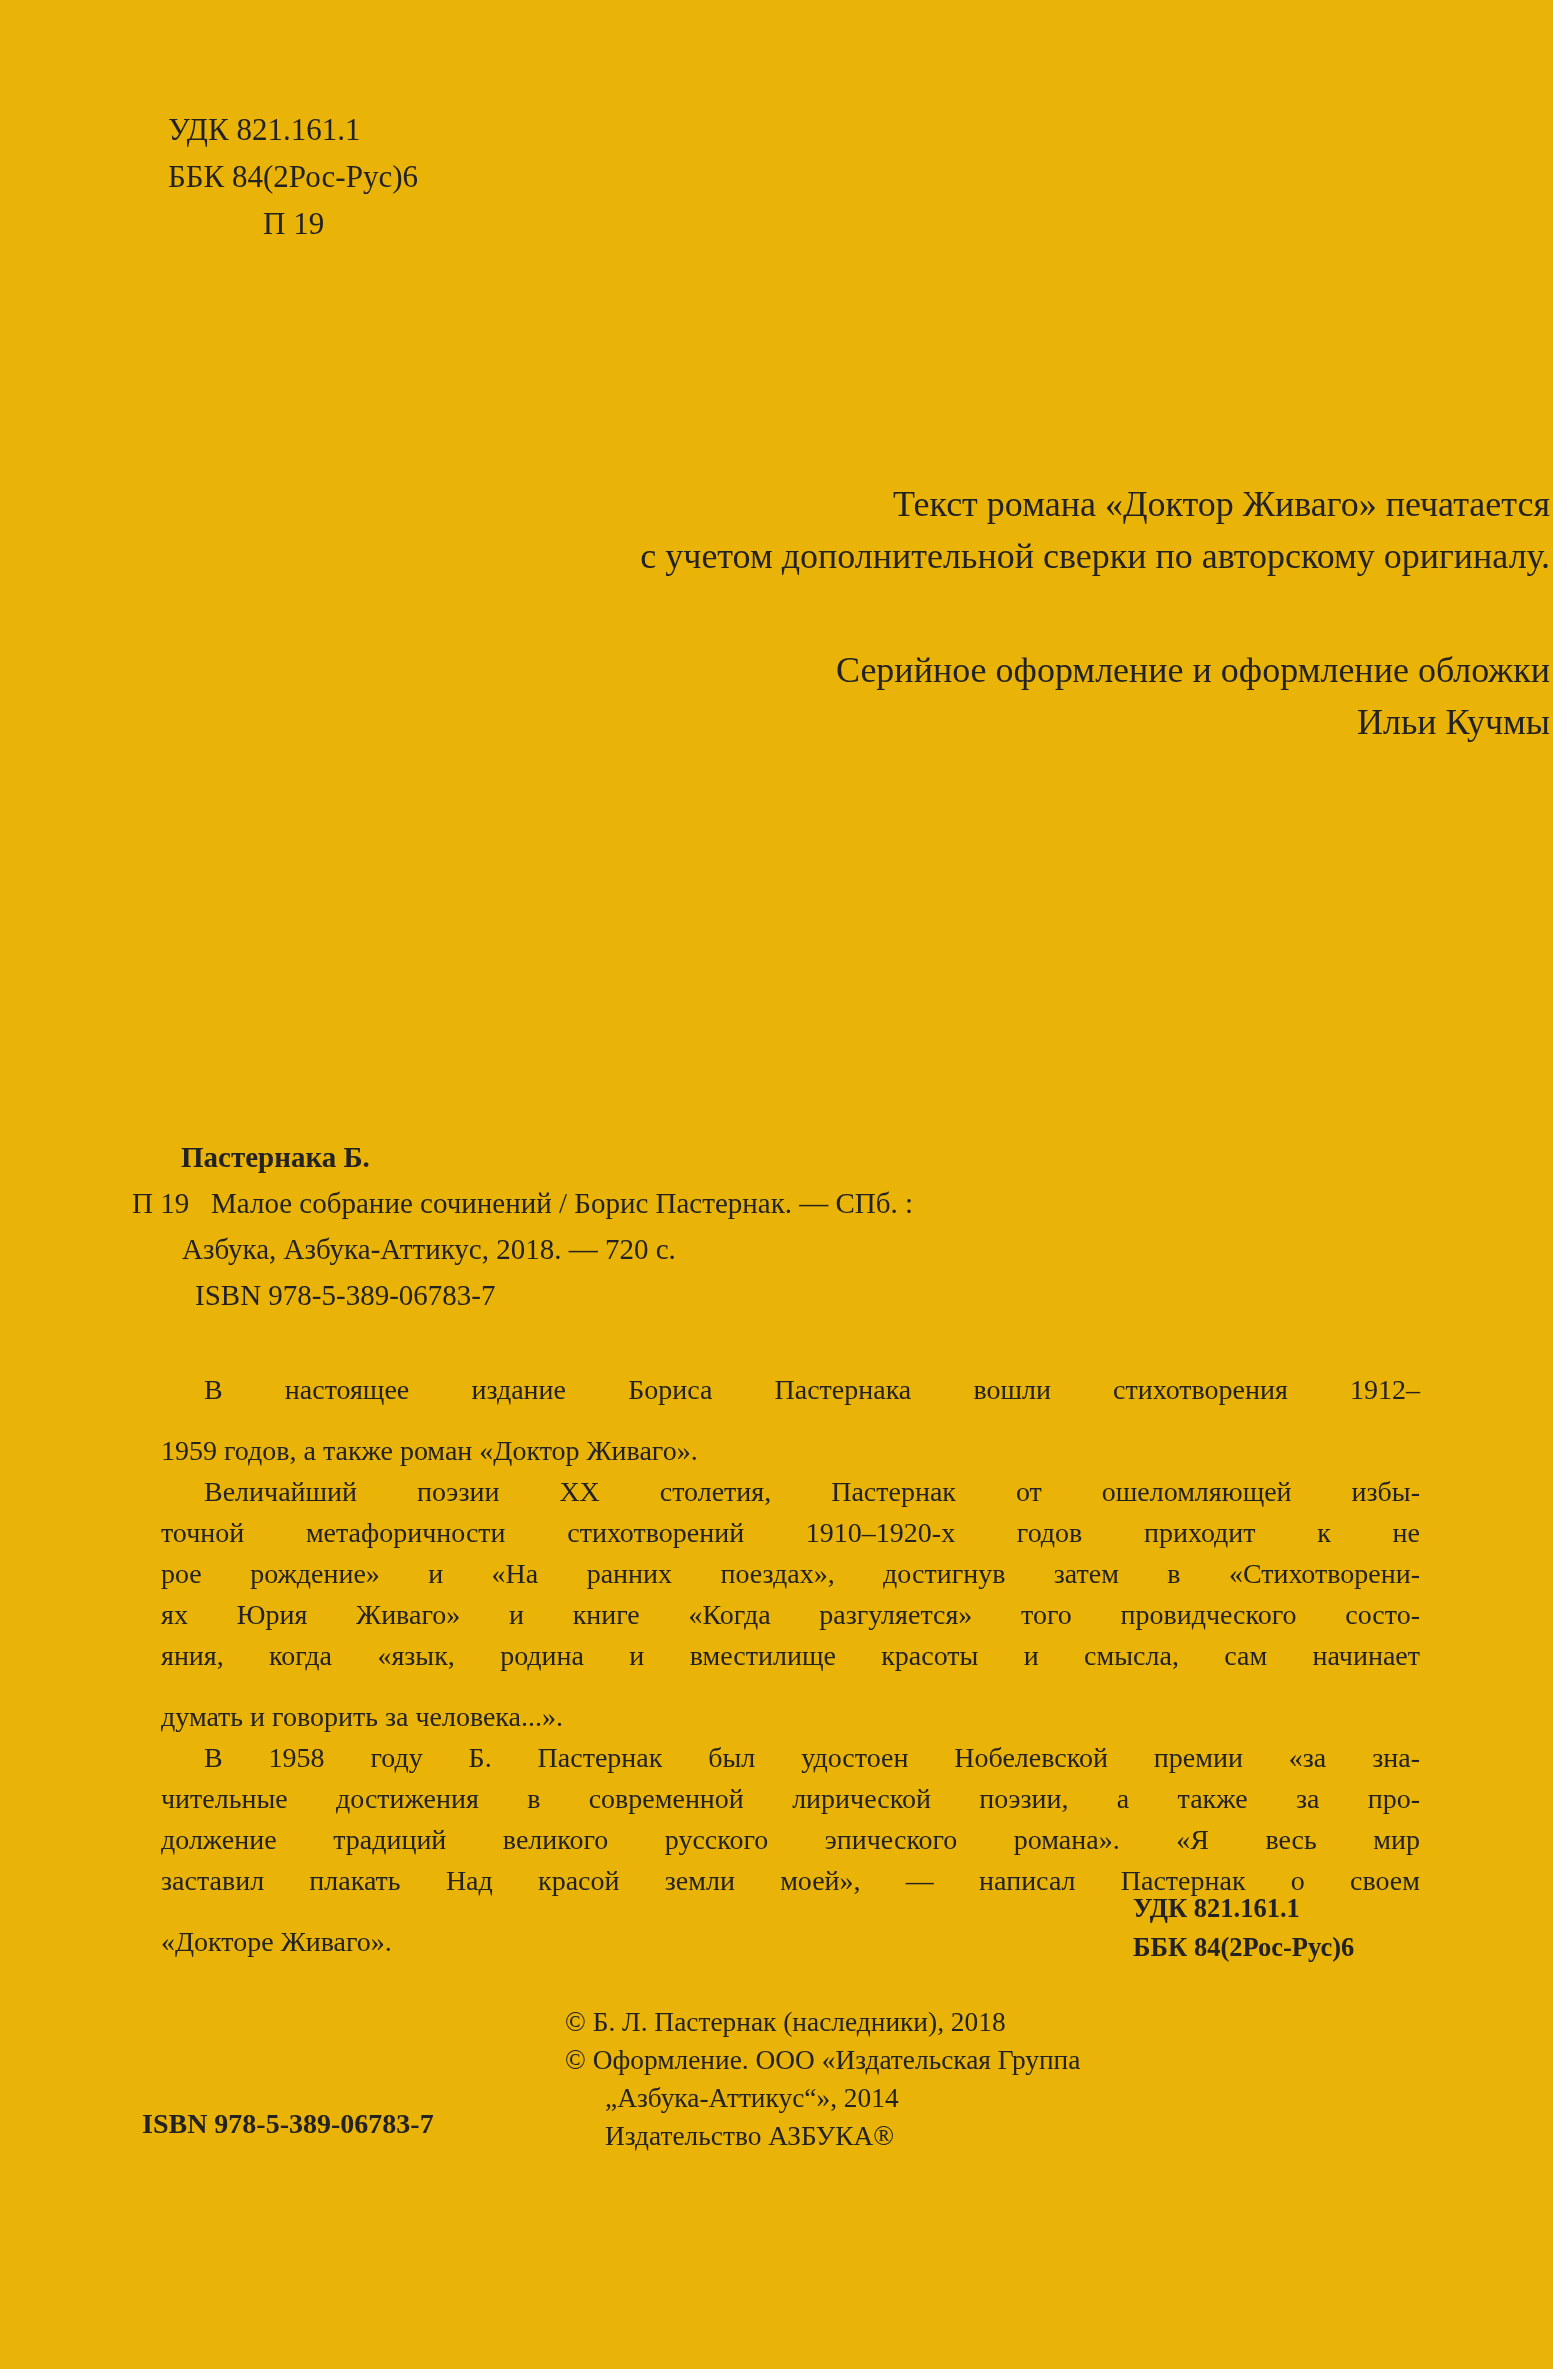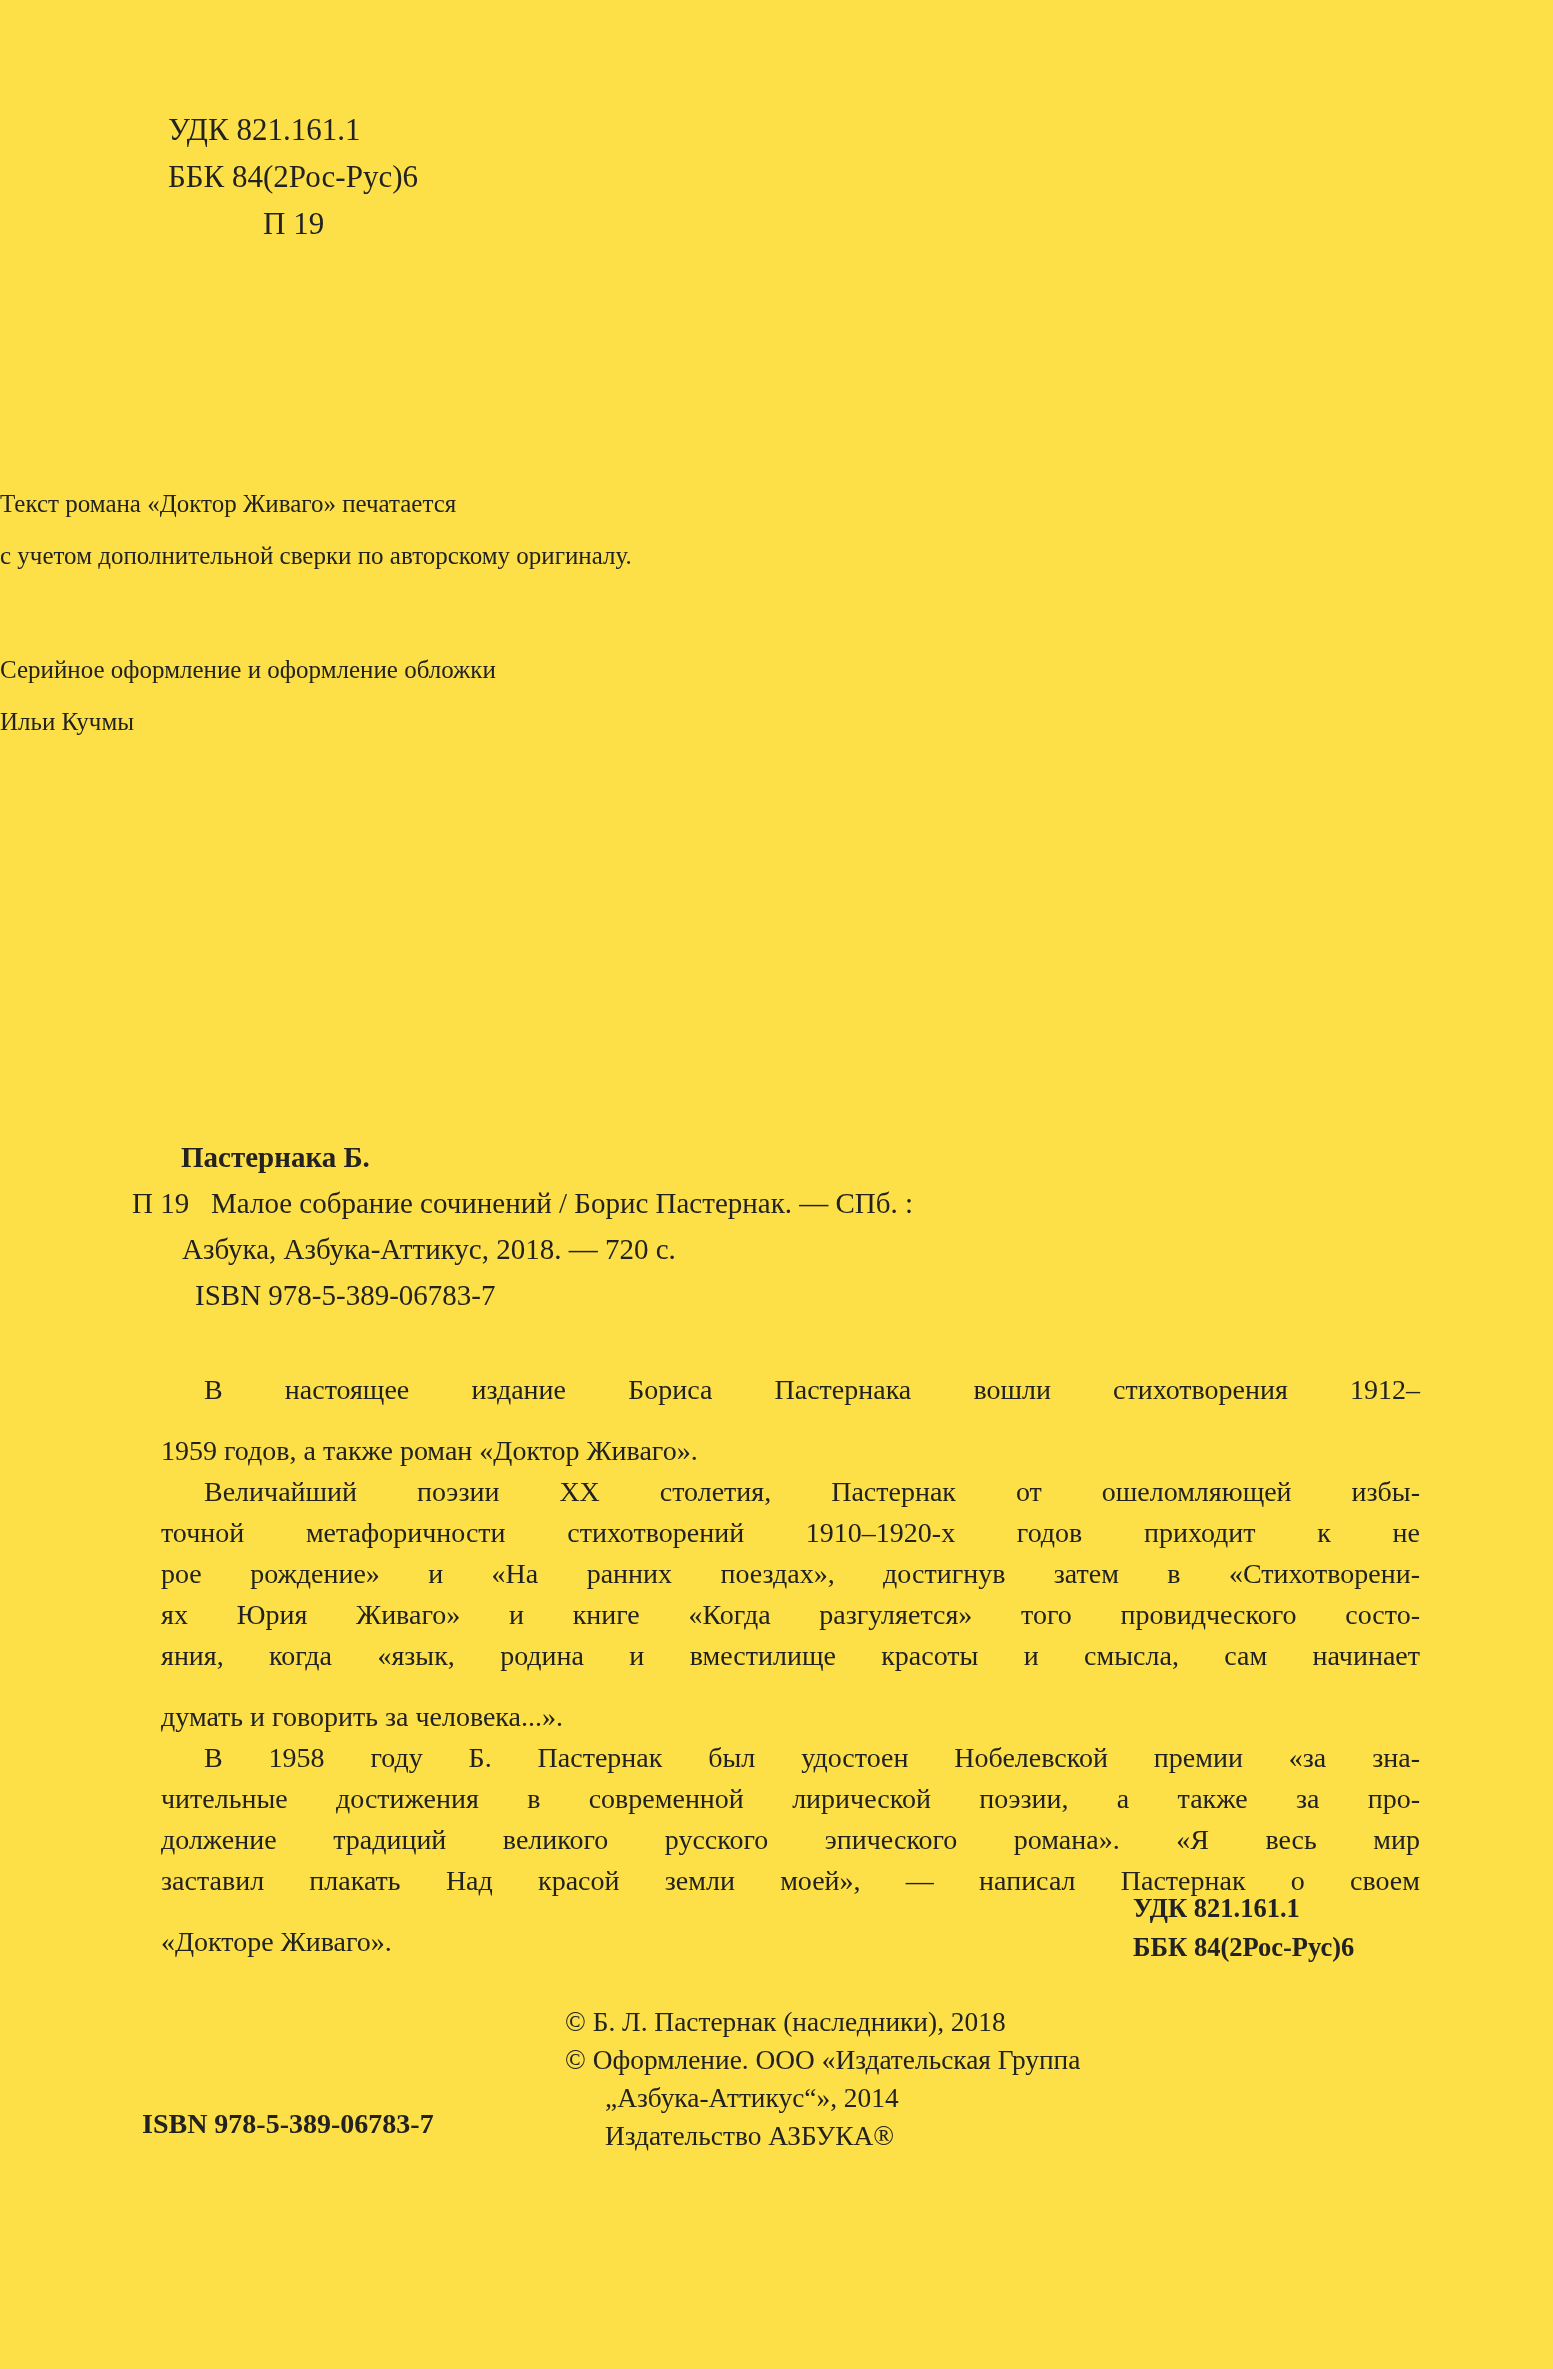--- a/index.html
+++ b/index.html
@@ -5,43 +5,43 @@
   html, body {
     margin: 0;
     padding: 0;
     background: #e9e9e9;
   }
   .page {
     position: relative;
     width: 1554px;
     height: 2370px;
     margin: 0 auto;
-    background: #fde047;
+    background: #eab308;
     font-family: "Liberation Serif", "DejaVu Serif", serif;
     color: #222;
     overflow: hidden;
   }
   
   .class-top {
     position: absolute;
     left: 168px;
     top: 106px;
     font-size: 31px;
     line-height: 47px;
     white-space: nowrap;
   }
   .class-top .sign { padding-left: 95px; }
 
   
   .centered {
     position: absolute;
     left: 0;
     width: 1550px;
-    text-align: left;
-    font-size: 25px;
+    text-align: right;
+    font-size: 36px;
     line-height: 52px;
   }
   .note { top: 478px; }
   .credit { top: 644px; }
 
   
   .card {
     position: absolute;
     left: 132px;
     top: 1134px;

